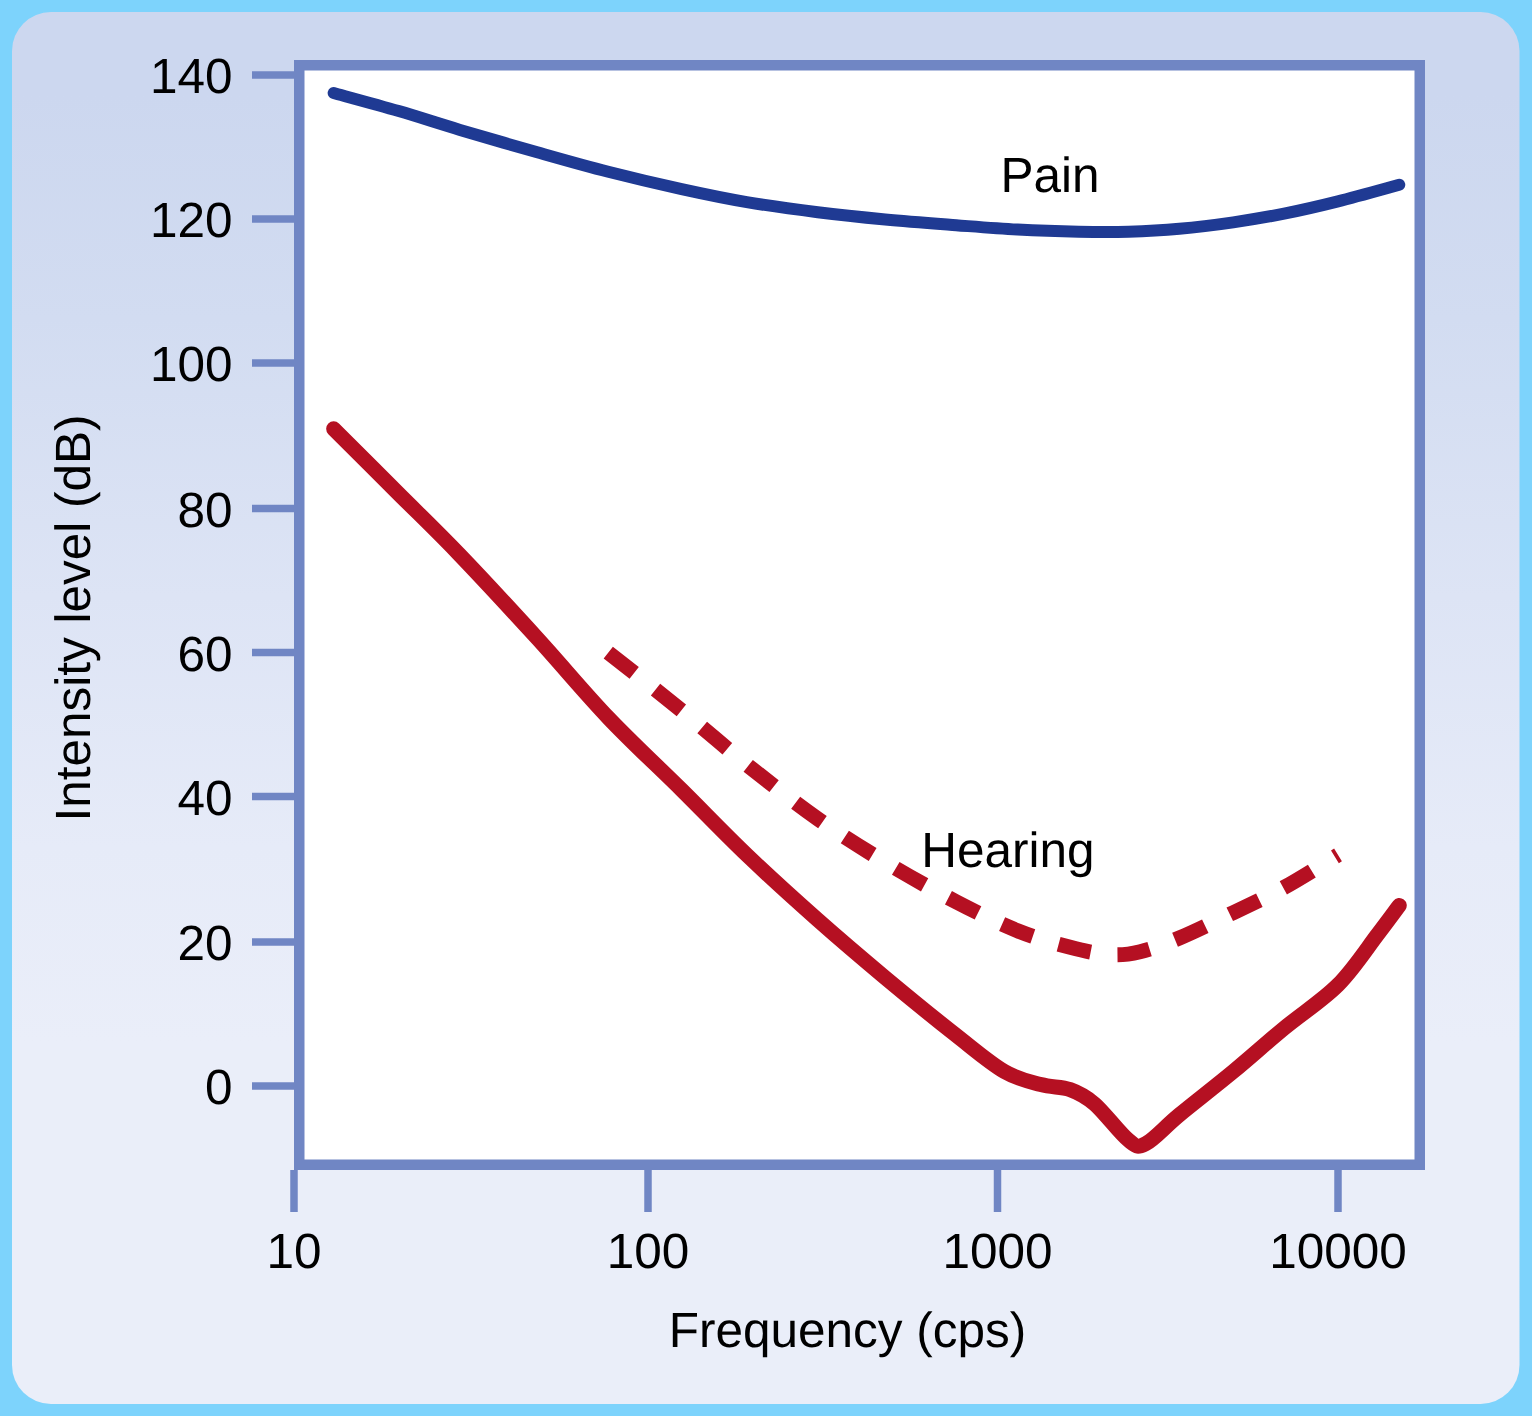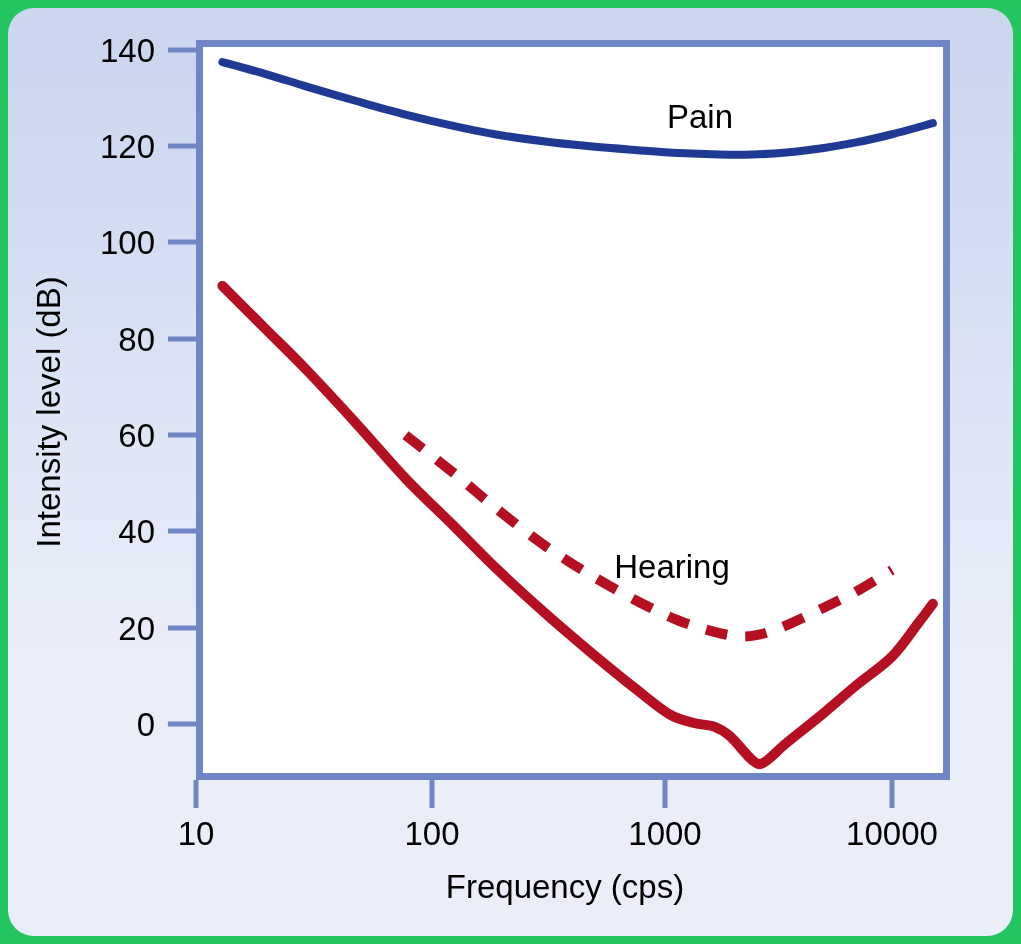--- a/index.html
+++ b/index.html
@@ -9,21 +9,21 @@
     background: #ffffff;
   }
   body {
     font-family: "Liberation Sans", sans-serif;
   }
   #figure {
     position: relative;
     width: 1021px;
     height: 944px;
     overflow: hidden;
-    background: #22c55e;
+    background: #7dd3fc;
   }
   
   #panel {
     position: absolute;
     left: 8px;
     top: 8px;
     width: 1005px;
     height: 928px;
     border-radius: 26px;
     background: linear-gradient(to bottom,

